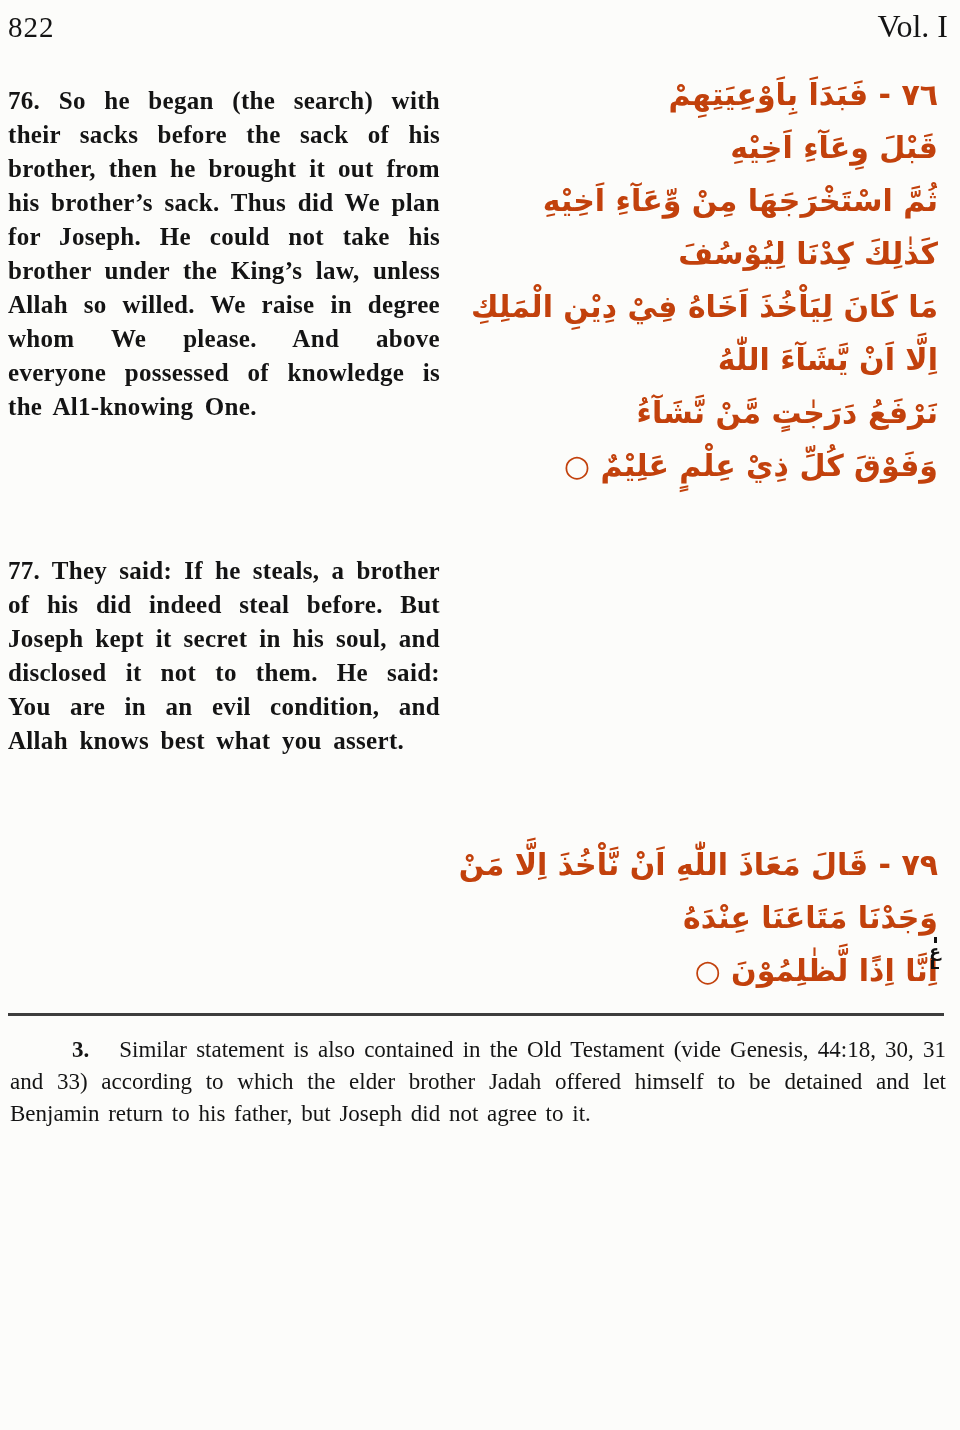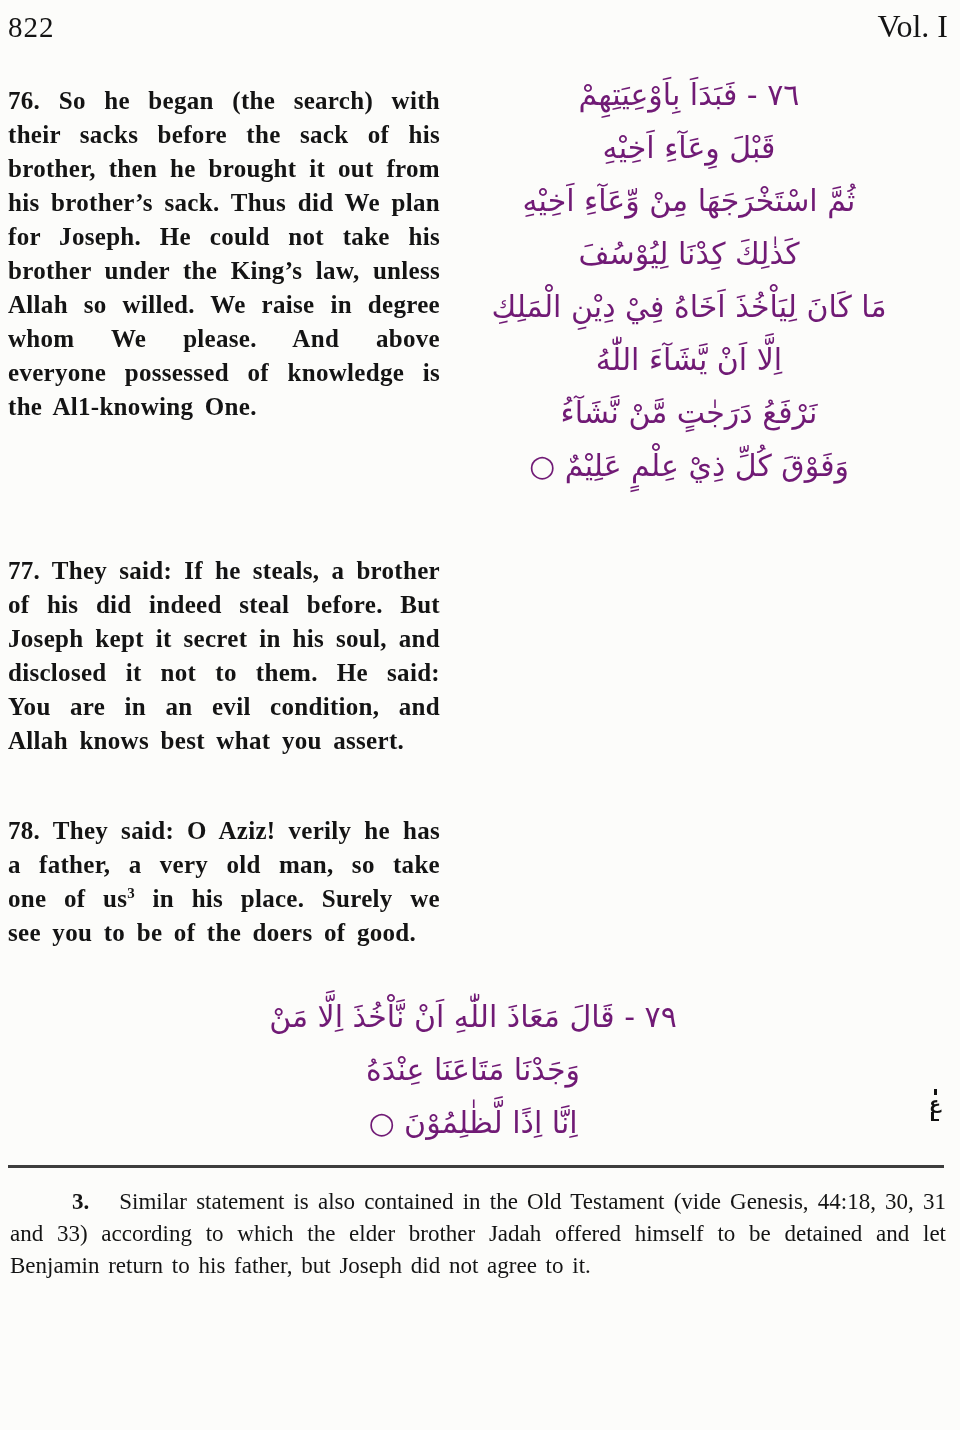--- a/index.html
+++ b/index.html
@@ -67,26 +67,25 @@
   }
   .english sup {
     font-size: 15px;
     line-height: 0;
   }
   .arabic {
     flex: 1;
     direction: rtl;
     font-family: "DejaVu Sans", sans-serif;
     font-size: 30px;
-    font-weight: normal;
+    font-weight: bold;
     line-height: 53px;
-    text-align: center;
     white-space: pre-line;
     padding-right: 10px;
-    color: #701a75;
+    color: #c2410c;
   }
   
   .ruku-marker {
     position: absolute;
     right: 2px;
     bottom: 28px;
     width: 22px;
     text-align: center;
     font-family: "DejaVu Sans", sans-serif;
     font-size: 17px;
@@ -151,21 +150,20 @@
 اِلَّا اَنْ يَّشَآءَ اللّٰهُ
 نَرْفَعُ دَرَجٰتٍ مَّنْ نَّشَآءُ
 وَفَوْقَ كُلِّ ذِيْ عِلْمٍ عَلِيْمٌ ○</div>
     </section>
 
     <section class="verse-row row-77">
       <div class="english">77. They said: If he steals, a brother of his did indeed steal before. But Joseph kept it secret in his soul, and disclosed it not to them. He said: You are in an evil condition, and Allah knows best what you assert.</div>
     </section>
 
     <section class="verse-row row-78">
-      <div class="english"><span>78. They said: O Aziz! verily he has a father, a very old man, so take one of us</span><sup>3</sup><span> in his place. Surely we see you to be of the doers of good.</span></div>
     </section>
 
     <section class="verse-row row-79">
       <div class="arabic">٧٩ - قَالَ مَعَاذَ اللّٰهِ اَنْ نَّاْخُذَ اِلَّا مَنْ
 وَجَدْنَا مَتَاعَنَا عِنْدَهُ
 اِنَّا اِذًا لَّظٰلِمُوْنَ ○</div>
       <div class="ruku-marker">ع</div>
     </section>
 
   </main>

